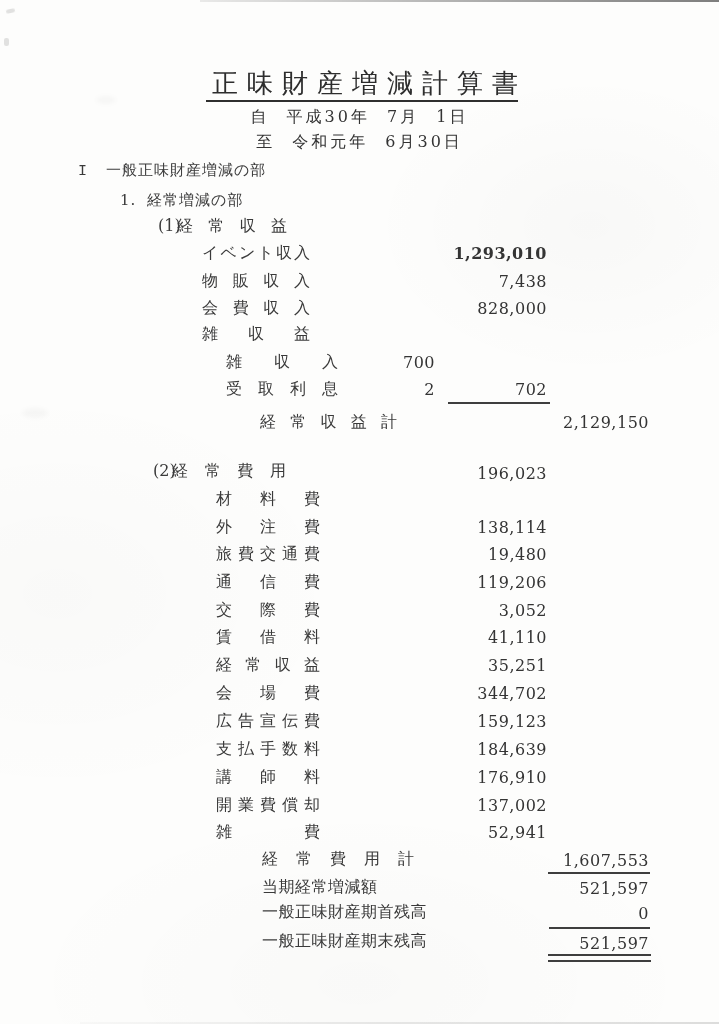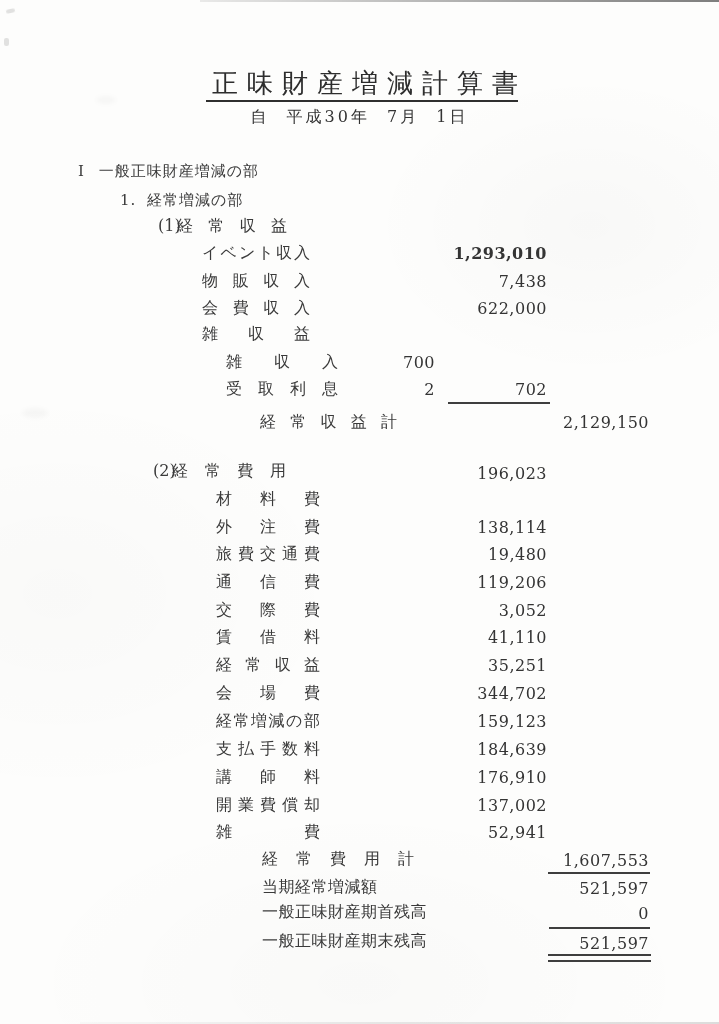--- a/index.html
+++ b/index.html
@@ -49,21 +49,21 @@
   .date-line {
     position: absolute; left: 0; width: 719px; text-align: center;
     font-size: 16px; letter-spacing: 3px; word-spacing: 9px;
     color: #333; white-space: nowrap; line-height: 1;
   }
   .date1 { top: 109px; }
   .date2 { top: 134px; }
 
   
   .abs { position: absolute; white-space: nowrap; line-height: 1; }
-  .sec1 { left: 78px; top: 164px; font-size: 15px; letter-spacing: 1px; word-spacing: 8px; }
+  .sec1 { left: 78px; top: 164px; font-size: 15px; letter-spacing: 1px; word-spacing: 8px; font-family: Liberation Mono, monospace; }
   .sec2 { left: 120px; top: 193px; font-size: 15px; letter-spacing: 1px; word-spacing: 5px; }
   .hno  { font-size: 16px; letter-spacing: 0; }
   .hkanji {
     position: absolute; display: inline-block;
     font-size: 16px; line-height: 1;
     text-align: justify; text-align-last: justify; word-break: keep-all;
   }
 
   
   .lbl {
@@ -104,38 +104,39 @@
   <div class="scan-top"></div>
   <div class="scan-bottom"></div>
   <div class="speck s1"></div>
   <div class="speck s2"></div>
   <div class="smudge m1"></div>
   <div class="smudge m2"></div>
 
   <div class="doc-title">正味財産増減計算書</div>
   <div class="title-rule"></div>
   <div class="date-line date1">自 平成30年 7月 1日</div>
+  <div class="date-line date2">至 令和元年 6月30日</div>
 
   <div class="abs sec1">I 一般正味財産増減の部</div>
   <div class="abs sec2">1. 経常増減の部</div>
 
   <div class="abs hno" style="left:158px; top:218px;">(1)</div>
   <div class="hkanji" style="left:177px; top:218px; width:110px;">経常収益</div>
 
   <div>
     <span class="lbl rev-lbl" style="top:244px;">イベント収入</span>
     <span class="num c2" style="top:245px;font-weight:bold;">1,293,010</span>
   </div>
   <div>
     <span class="lbl rev-lbl" style="top:272px;">物販収入</span>
     <span class="num c2" style="top:273px;">7,438</span>
   </div>
   <div>
     <span class="lbl rev-lbl" style="top:299px;">会費収入</span>
-    <span class="num c2" style="top:300px;">622,000</span>
+    <span class="num c2" style="top:300px;">828,000</span>
   </div>
   <div>
     <span class="lbl rev-lbl" style="top:325px;">雑収益</span>
   </div>
 
   <div>
     <span class="lbl sub-lbl" style="top:353px;">雑収入</span>
     <span class="num c1" style="top:354px;">700</span>
   </div>
   <div>
@@ -179,21 +180,21 @@
   </div>
   <div>
     <span class="lbl exp-lbl" style="top:656px;">経常収益</span>
     <span class="num c2" style="top:657px;">35,251</span>
   </div>
   <div>
     <span class="lbl exp-lbl" style="top:684px;">会場費</span>
     <span class="num c2" style="top:685px;">344,702</span>
   </div>
   <div>
-    <span class="lbl exp-lbl" style="top:712px;">経常増減の部</span>
+    <span class="lbl exp-lbl" style="top:712px;">広告宣伝費</span>
     <span class="num c2" style="top:713px;">159,123</span>
   </div>
   <div>
     <span class="lbl exp-lbl" style="top:740px;">支払手数料</span>
     <span class="num c2" style="top:741px;">184,639</span>
   </div>
   <div>
     <span class="lbl exp-lbl" style="top:768px;">講師料</span>
     <span class="num c2" style="top:769px;">176,910</span>
   </div>

